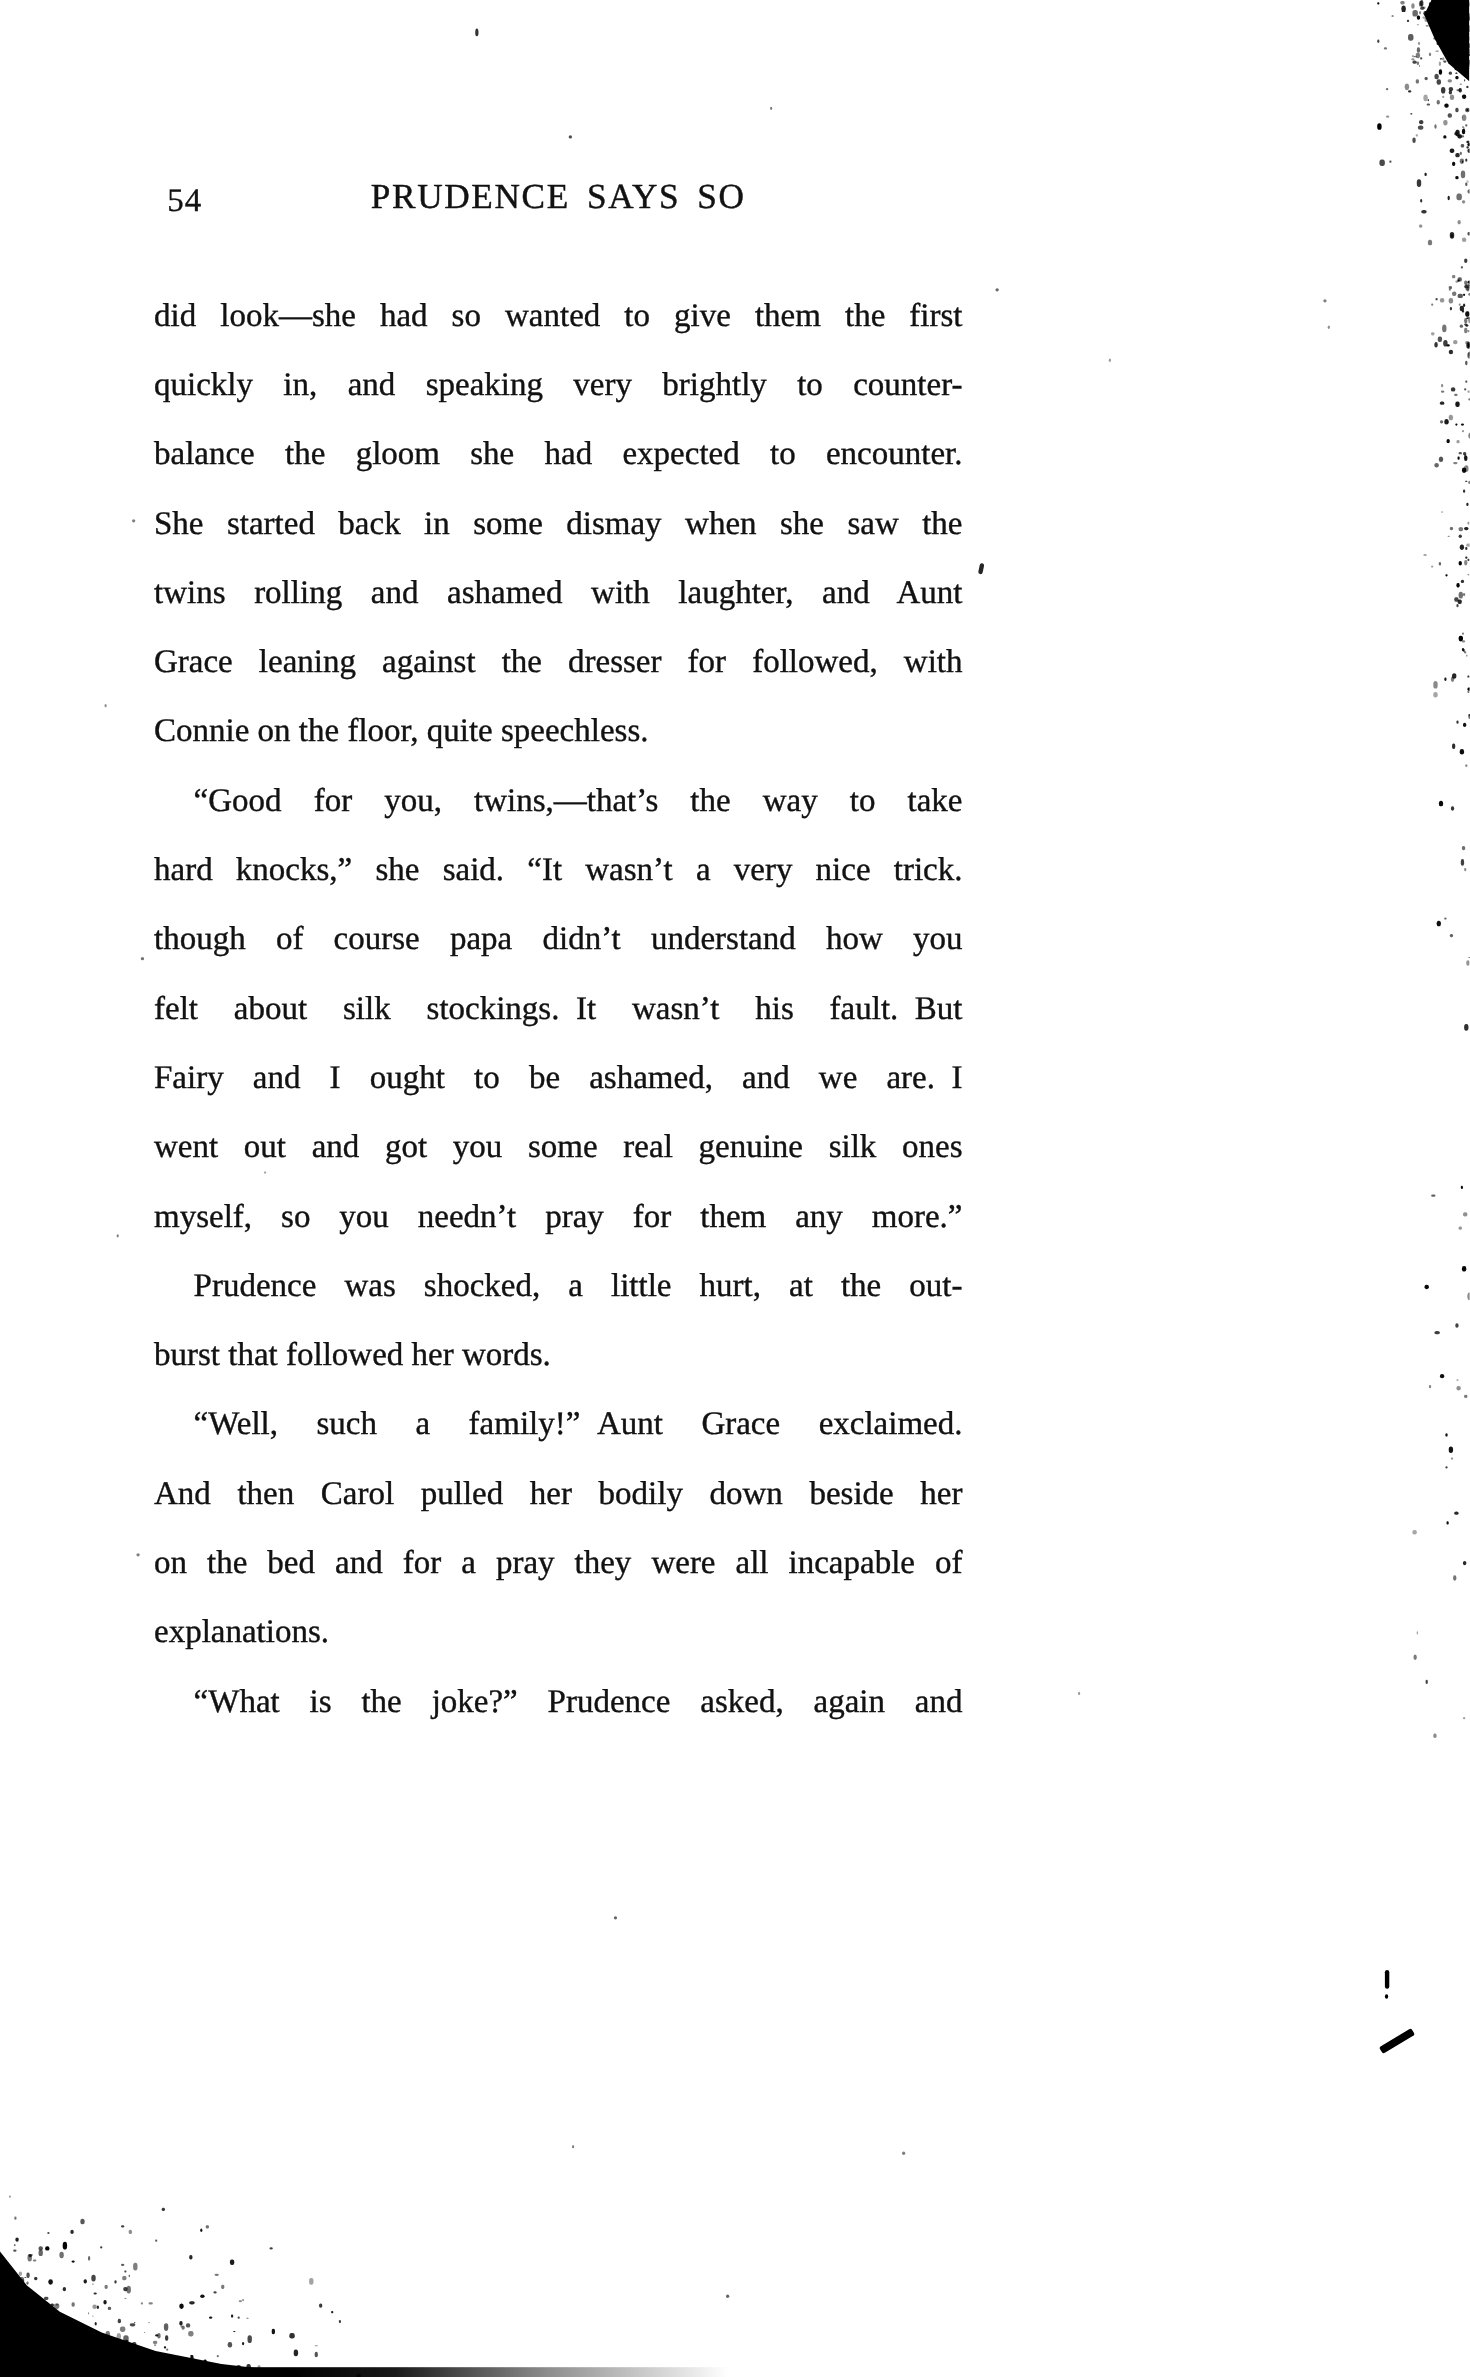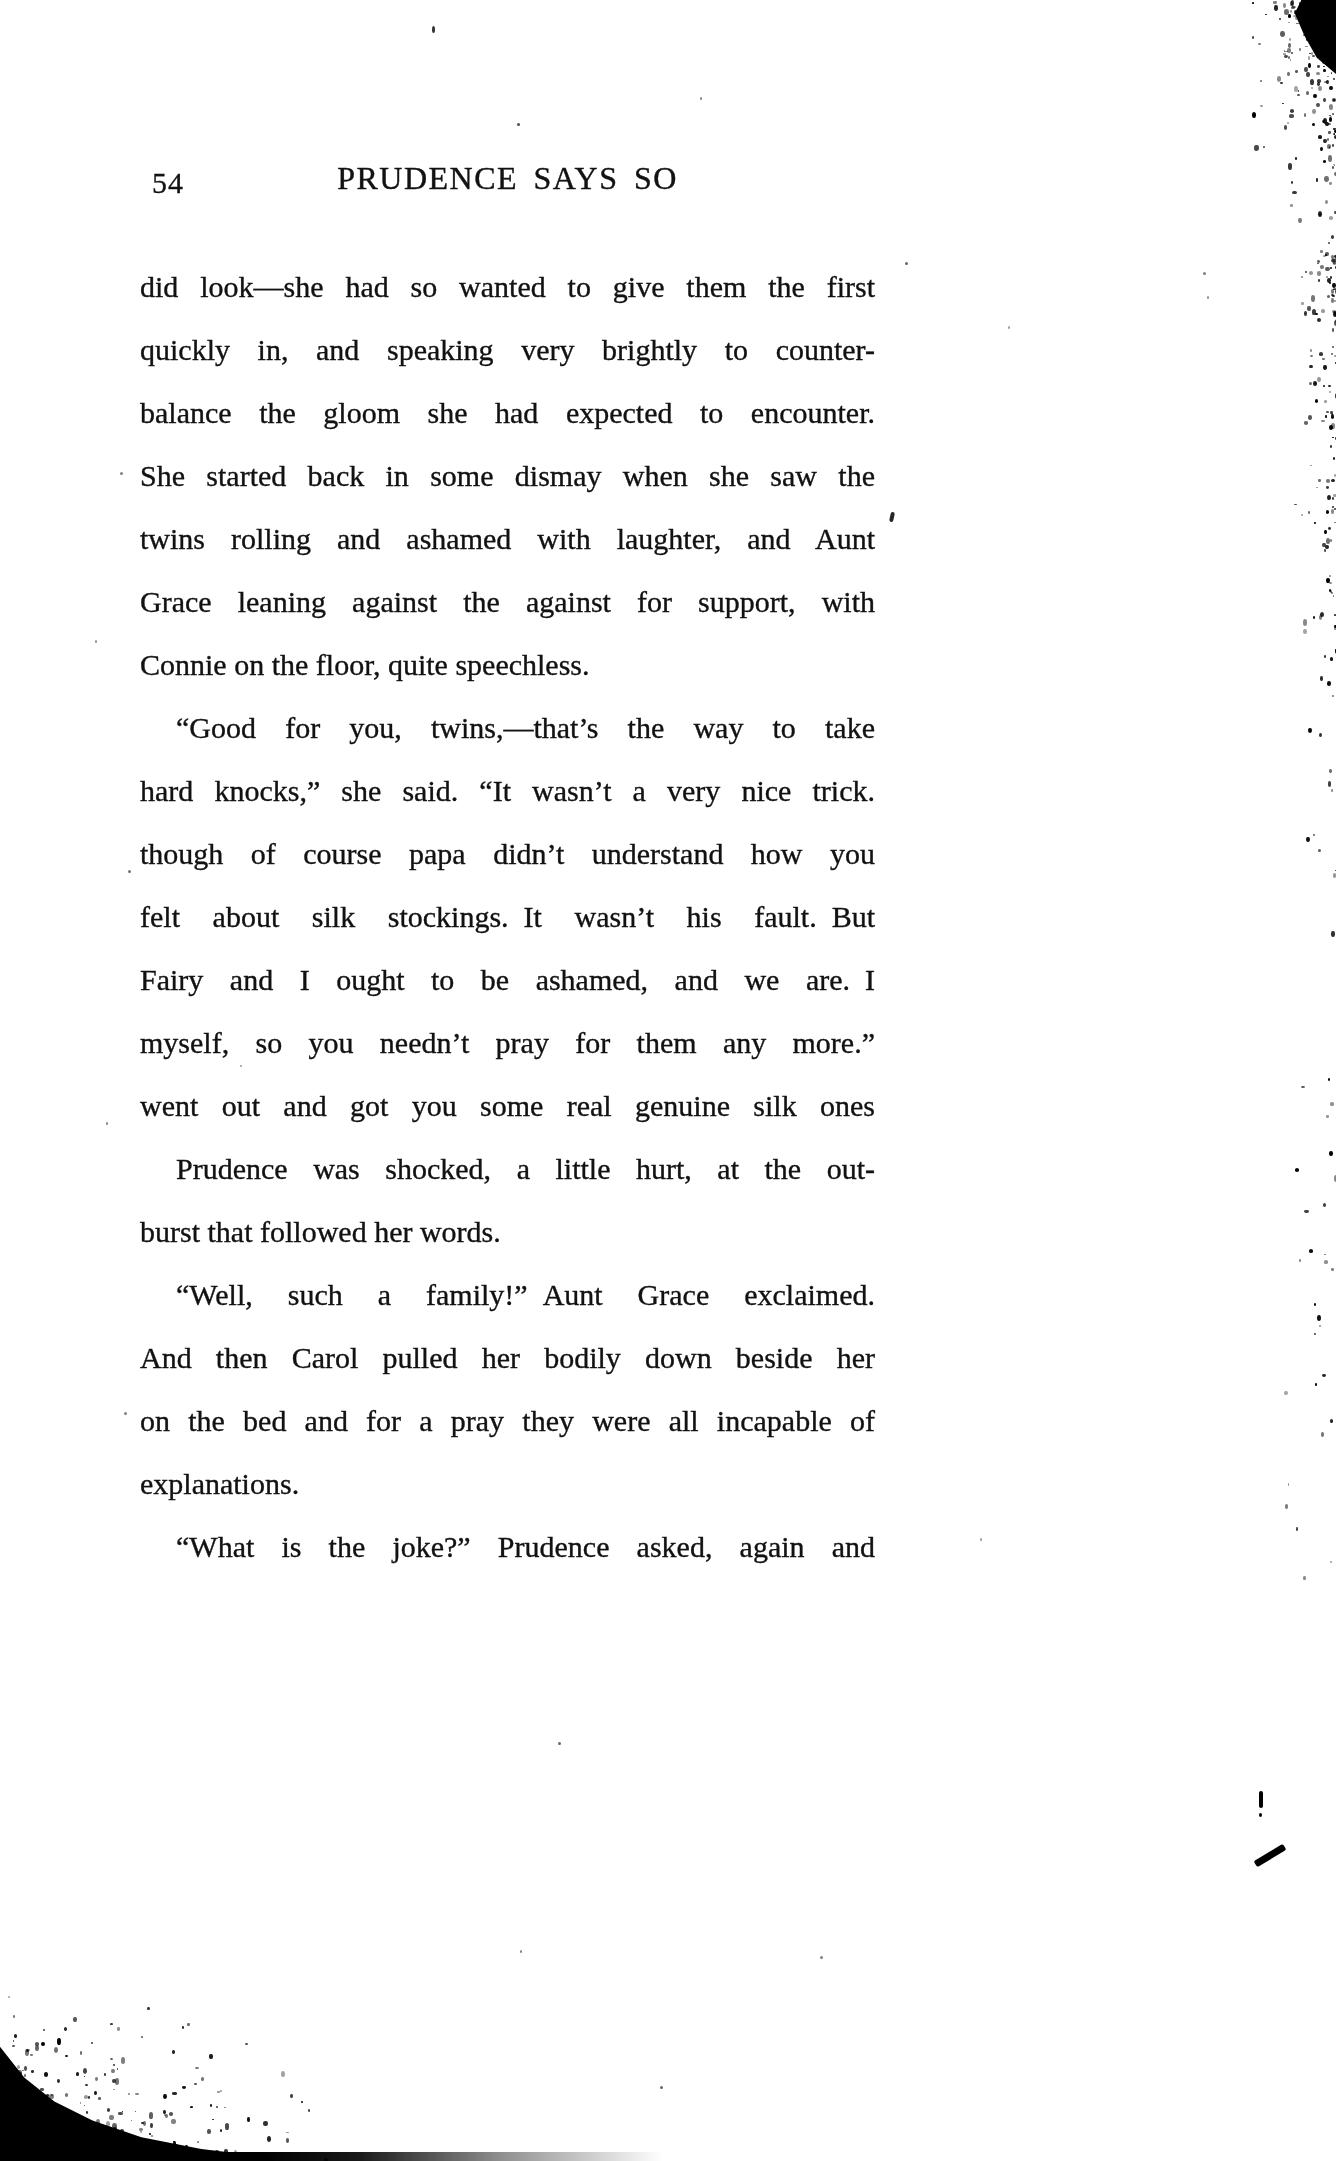--- a/index.html
+++ b/index.html
@@ -60,29 +60,29 @@
     <span class="page-number">54</span>
     <span class="header-title">PRUDENCE SAYS SO</span>
   </div>
 
   <div class="body-lines">
       <div class="line j">did look—she had so wanted to give them the first</div>
       <div class="line j">quickly in, and speaking very brightly to counter-</div>
       <div class="line j">balance the gloom she had expected to encounter.</div>
       <div class="line j">She started back in some dismay when she saw the</div>
       <div class="line j">twins rolling and ashamed with laughter, and Aunt</div>
-      <div class="line j">Grace leaning against the against for support, with</div>
+      <div class="line j">Grace leaning against the dresser for followed, with</div>
       <div class="line">Connie on the floor, quite speechless.</div>
       <div class="line j ind">“Good for you, twins,—that’s the way to take</div>
       <div class="line j">hard knocks,” she said. “It wasn’t a very nice trick.</div>
       <div class="line j">though of course papa didn’t understand how you</div>
       <div class="line j">felt about silk stockings. It wasn’t his fault. But</div>
       <div class="line j">Fairy and I ought to be ashamed, and we are. I</div>
+      <div class="line j">went out and got you some real genuine silk ones</div>
       <div class="line j">myself, so you needn’t pray for them any more.”</div>
-      <div class="line j">went out and got you some real genuine silk ones</div>
       <div class="line j ind">Prudence was shocked, a little hurt, at the out-</div>
       <div class="line">burst that followed her words.</div>
       <div class="line j ind">“Well, such a family!” Aunt Grace exclaimed.</div>
       <div class="line j">And then Carol pulled her bodily down beside her</div>
       <div class="line j">on the bed and for a pray they were all incapable of</div>
       <div class="line">explanations.</div>
       <div class="line j ind">“What is the joke?” Prudence asked, again and</div>
     </div>
 
   <div class="corner-patch"></div>

